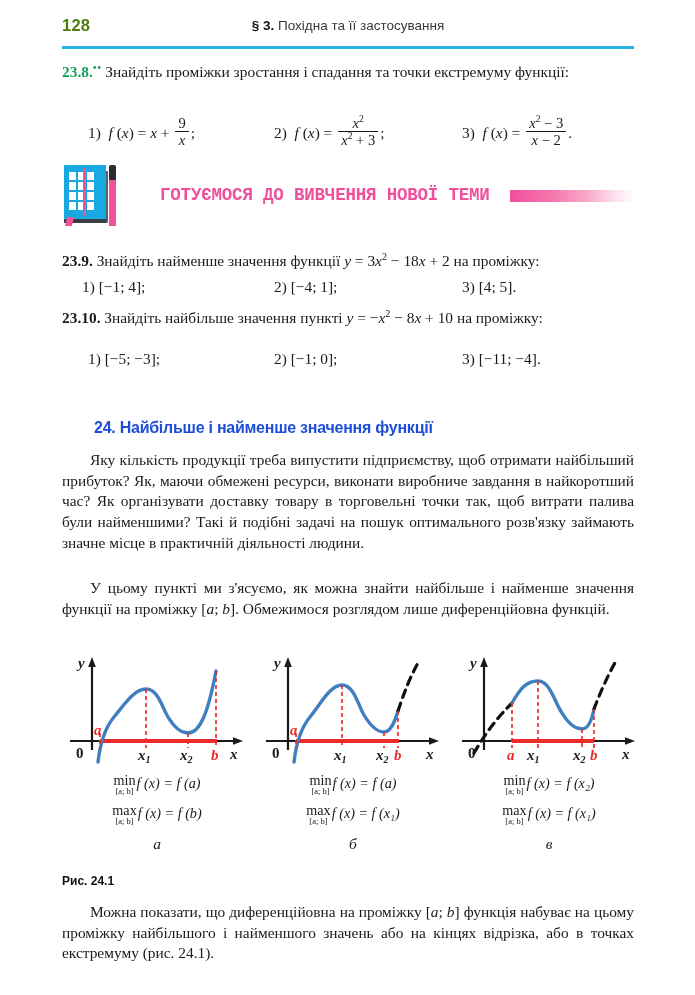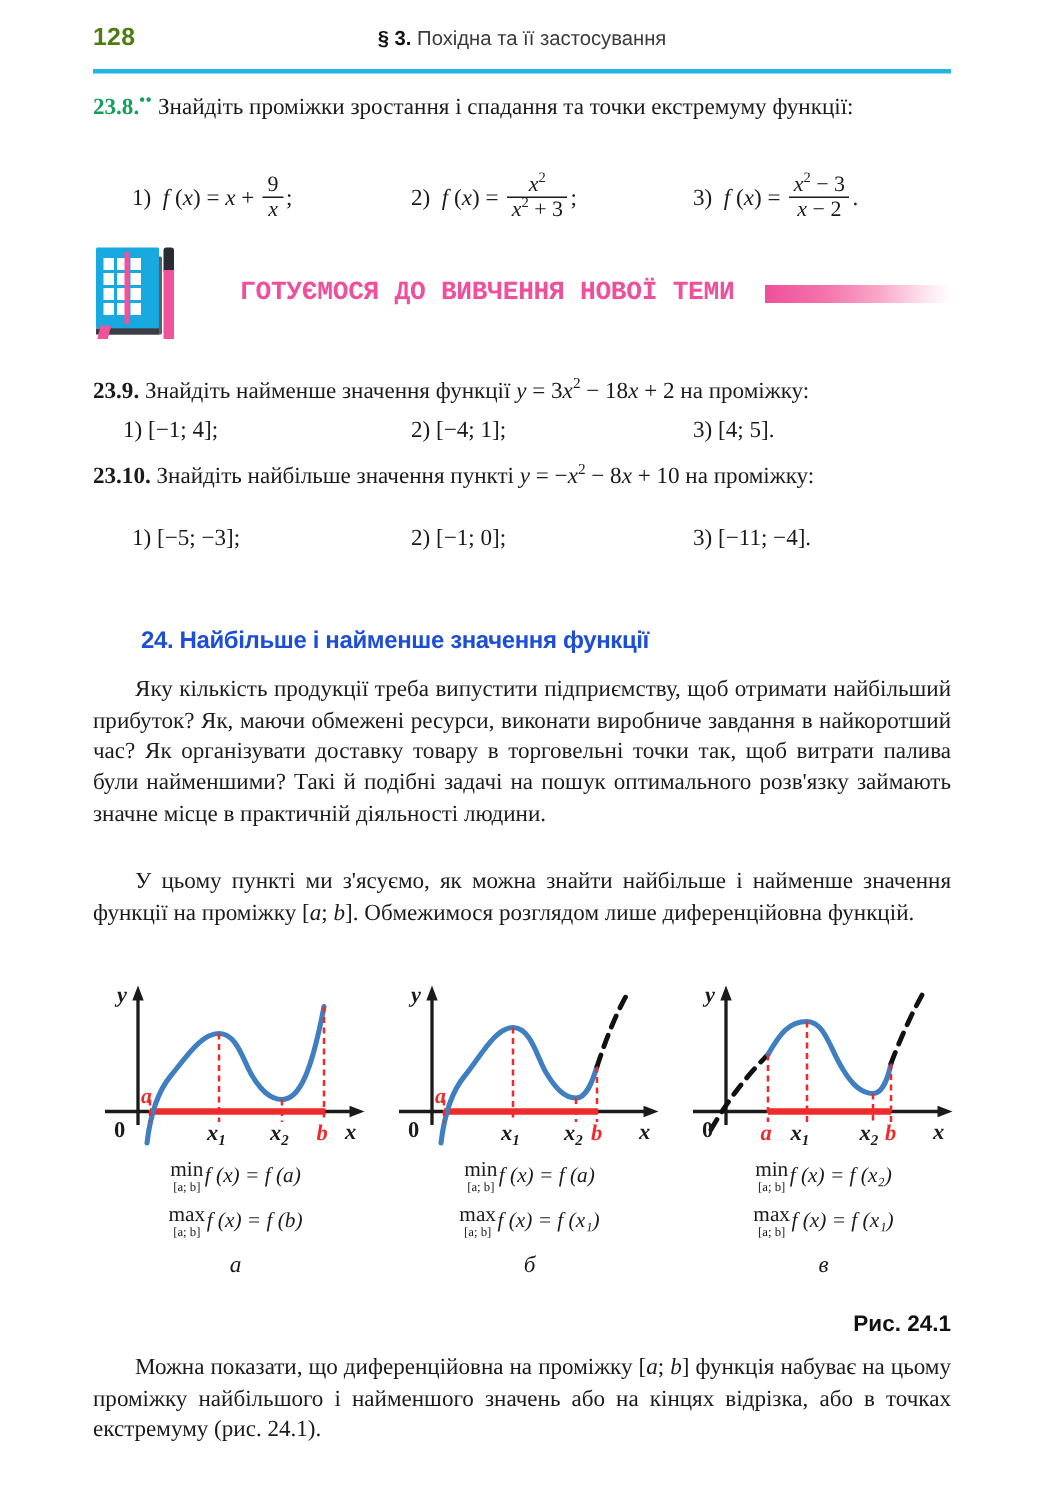--- a/index.html
+++ b/index.html
@@ -70,22 +70,22 @@
   .figs{position:absolute;left:62px;top:655px;width:572px;height:210px;}
   .fig{position:absolute;top:0;width:190px;height:210px;}
   .fig svg{position:absolute;left:0;top:0;}
   .cap{position:absolute;left:0;width:190px;text-align:center;font-size:14.2px;}
   .cap .minmax{white-space:nowrap;}
   .lim{display:inline-block;vertical-align:middle;text-align:center;margin-right:1px;}
   .lim .op{display:block;font-style:normal;line-height:1.0;}
   .lim .sb{display:block;font-size:.60em;line-height:1.0;}
   .fig-letter{position:absolute;left:0;width:190px;text-align:center;
     font-style:italic;font-size:15.5px;}
-  .rys{position:absolute;left:62px;top:874px;width:572px;text-align:right;
-    font-family:"Liberation Sans",sans-serif;font-weight:bold;font-size:15px;color:#111;}
+  .rys{position:absolute;left:62px;top:874px;width:572px;text-align:left;
+    font-family:"Liberation Sans",sans-serif;font-weight:bold;font-size:12px;color:#111;}
 </style>
 </head>
 <body>
 
 <div class="page">
 
   <div class="hdr">
     <div class="hdr-page">128</div>
     <div class="hdr-title">
       <b>§ 3.</b>

